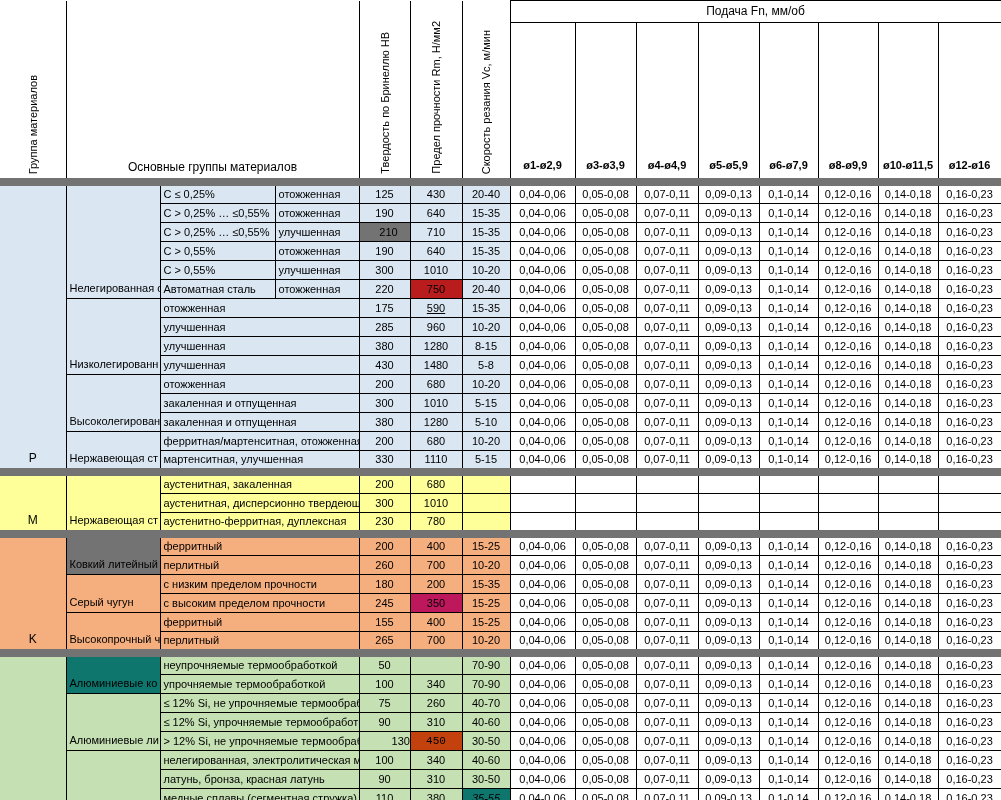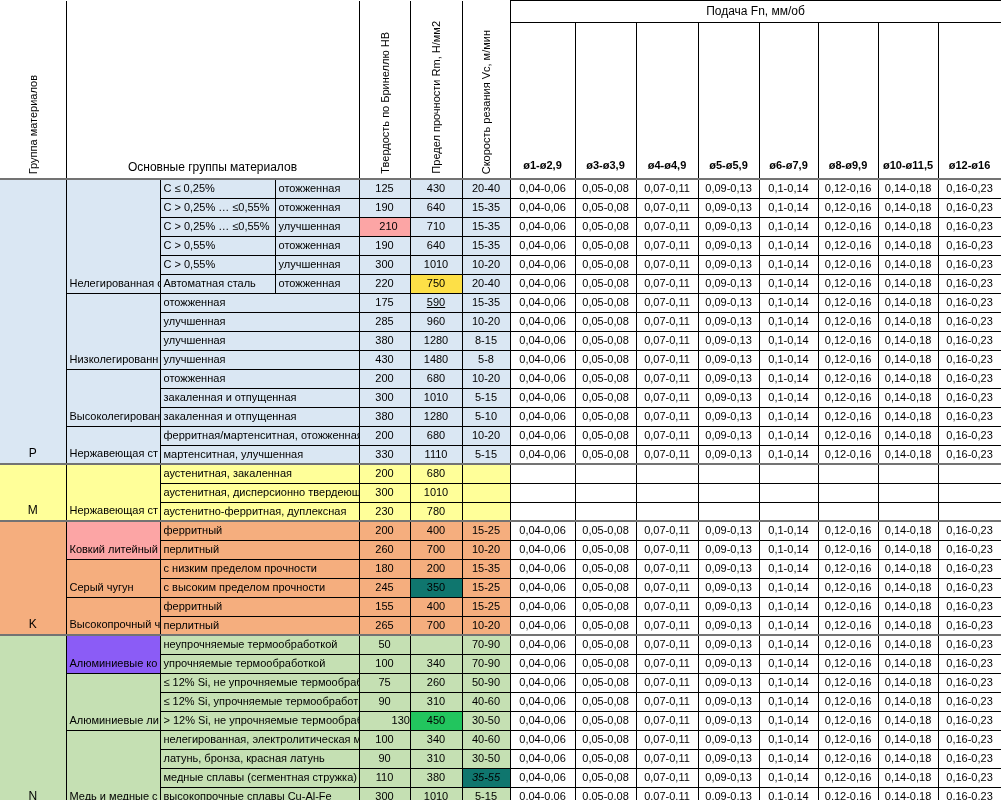--- a/index.html
+++ b/index.html
@@ -15,21 +15,21 @@
   .feed-title{text-align:center;font-size:12px;}
   .main-groups{vertical-align:bottom;text-align:center;padding-bottom:2px;font-size:12px;}
   .vcell{position:relative;}
   .vtext{position:absolute;bottom:4px;left:50%;transform:translateX(-50%) rotate(180deg);
          writing-mode:vertical-rl;white-space:nowrap;font-size:11px;line-height:12px;}
   tbody tr{height:19px;}
   .txt{text-align:left;padding:0 3px;}
   .num{text-align:center;}
   .a-cell{vertical-align:bottom;text-align:center;padding-bottom:1px;font-size:12px;}
   .b-cell{vertical-align:bottom;text-align:left;padding:0 0 1px 3px;}
-  .sec-top{border-top:2px solid #737373;}
+  .sec-top{border-top:8px solid #737373;}
   tbody tr:last-child td{border-bottom:3px solid #000;}
   .feed-cell{background:#fff;}
 </style>
 </head>
 <body>
 
 <table>
   <colgroup>
     <col style="width:66px">
       <col style="width:94px">
@@ -104,21 +104,21 @@
         <td class="num feed-cell">0,07-0,11</td>
         <td class="num feed-cell">0,09-0,13</td>
         <td class="num feed-cell">0,1-0,14</td>
         <td class="num feed-cell">0,12-0,16</td>
         <td class="num feed-cell">0,14-0,18</td>
         <td class="num feed-cell">0,16-0,23</td>
       </tr>
       <tr>
         <td class="txt" style="background: rgb(218, 231, 243);">C &gt; 0,25% … ≤0,55%</td>
         <td class="txt" style="background: rgb(218, 231, 243);">улучшенная</td>
-        <td class="num" style="background: #fca5a5; padding-left: 8px;">210</td>
+        <td class="num" style="background: #737373; padding-left: 8px;">210</td>
         <td class="num" style="background: rgb(218, 231, 243);">710</td>
         <td class="num" style="background: rgb(218, 231, 243);">15-35</td>
         <td class="num feed-cell">0,04-0,06</td>
         <td class="num feed-cell">0,05-0,08</td>
         <td class="num feed-cell">0,07-0,11</td>
         <td class="num feed-cell">0,09-0,13</td>
         <td class="num feed-cell">0,1-0,14</td>
         <td class="num feed-cell">0,12-0,16</td>
         <td class="num feed-cell">0,14-0,18</td>
         <td class="num feed-cell">0,16-0,23</td>
@@ -150,21 +150,21 @@
         <td class="num feed-cell">0,09-0,13</td>
         <td class="num feed-cell">0,1-0,14</td>
         <td class="num feed-cell">0,12-0,16</td>
         <td class="num feed-cell">0,14-0,18</td>
         <td class="num feed-cell">0,16-0,23</td>
       </tr>
       <tr>
         <td class="txt" style="background: rgb(218, 231, 243);">Автоматная сталь</td>
         <td class="txt" style="background: rgb(218, 231, 243);">отожженная</td>
         <td class="num" style="background: rgb(218, 231, 243);">220</td>
-        <td class="num" style="background: #fde047;">750</td>
+        <td class="num" style="background: #b91c1c;">750</td>
         <td class="num" style="background: rgb(218, 231, 243);">20-40</td>
         <td class="num feed-cell">0,04-0,06</td>
         <td class="num feed-cell">0,05-0,08</td>
         <td class="num feed-cell">0,07-0,11</td>
         <td class="num feed-cell">0,09-0,13</td>
         <td class="num feed-cell">0,1-0,14</td>
         <td class="num feed-cell">0,12-0,16</td>
         <td class="num feed-cell">0,14-0,18</td>
         <td class="num feed-cell">0,16-0,23</td>
       </tr>
@@ -336,21 +336,21 @@
         <td class="num feed-cell"></td>
         <td class="num feed-cell"></td>
         <td class="num feed-cell"></td>
         <td class="num feed-cell"></td>
         <td class="num feed-cell"></td>
         <td class="num feed-cell"></td>
         <td class="num feed-cell"></td>
       </tr>
       <tr>
         <td class="a-cell first-col sec-top" rowspan="6" style="background: rgb(245, 174, 126);">K</td>
-        <td class="b-cell sec-top" rowspan="2" style="background: #fca5a5;">Ковкий литейный</td>
+        <td class="b-cell sec-top" rowspan="2" style="background: #737373;">Ковкий литейный</td>
         <td class="txt sec-top" colspan="2" style="background: rgb(245, 174, 126);">ферритный</td>
         <td class="num sec-top" style="background: rgb(245, 174, 126);">200</td>
         <td class="num sec-top" style="background: rgb(245, 174, 126);">400</td>
         <td class="num sec-top" style="background: rgb(245, 174, 126);">15-25</td>
         <td class="num feed-cell sec-top">0,04-0,06</td>
         <td class="num feed-cell sec-top">0,05-0,08</td>
         <td class="num feed-cell sec-top">0,07-0,11</td>
         <td class="num feed-cell sec-top">0,09-0,13</td>
         <td class="num feed-cell sec-top">0,1-0,14</td>
         <td class="num feed-cell sec-top">0,12-0,16</td>
@@ -382,21 +382,21 @@
         <td class="num feed-cell">0,07-0,11</td>
         <td class="num feed-cell">0,09-0,13</td>
         <td class="num feed-cell">0,1-0,14</td>
         <td class="num feed-cell">0,12-0,16</td>
         <td class="num feed-cell">0,14-0,18</td>
         <td class="num feed-cell">0,16-0,23</td>
       </tr>
       <tr>
         <td class="txt" colspan="2" style="background: rgb(245, 174, 126);">с высоким пределом прочности</td>
         <td class="num" style="background: rgb(245, 174, 126);">245</td>
-        <td class="num" style="background: #0f766e;">350</td>
+        <td class="num" style="background: #be185d;">350</td>
         <td class="num" style="background: rgb(245, 174, 126);">15-25</td>
         <td class="num feed-cell">0,04-0,06</td>
         <td class="num feed-cell">0,05-0,08</td>
         <td class="num feed-cell">0,07-0,11</td>
         <td class="num feed-cell">0,09-0,13</td>
         <td class="num feed-cell">0,1-0,14</td>
         <td class="num feed-cell">0,12-0,16</td>
         <td class="num feed-cell">0,14-0,18</td>
         <td class="num feed-cell">0,16-0,23</td>
       </tr>
@@ -424,21 +424,21 @@
         <td class="num feed-cell">0,05-0,08</td>
         <td class="num feed-cell">0,07-0,11</td>
         <td class="num feed-cell">0,09-0,13</td>
         <td class="num feed-cell">0,1-0,14</td>
         <td class="num feed-cell">0,12-0,16</td>
         <td class="num feed-cell">0,14-0,18</td>
         <td class="num feed-cell">0,16-0,23</td>
       </tr>
       <tr>
         <td class="a-cell first-col sec-top" rowspan="9" style="background: rgb(197, 224, 179);">N</td>
-        <td class="b-cell sec-top" rowspan="2" style="background: #8b5cf6;">Алюминиевые ко</td>
+        <td class="b-cell sec-top" rowspan="2" style="background: #0f766e;">Алюминиевые ко</td>
         <td class="txt sec-top" colspan="2" style="background: rgb(197, 224, 179);">неупрочняемые термообработкой</td>
         <td class="num sec-top" style="background: rgb(197, 224, 179);">50</td>
         <td class="num sec-top" style="background: rgb(197, 224, 179);"></td>
         <td class="num sec-top" style="background: rgb(197, 224, 179);">70-90</td>
         <td class="num feed-cell sec-top">0,04-0,06</td>
         <td class="num feed-cell sec-top">0,05-0,08</td>
         <td class="num feed-cell sec-top">0,07-0,11</td>
         <td class="num feed-cell sec-top">0,09-0,13</td>
         <td class="num feed-cell sec-top">0,1-0,14</td>
         <td class="num feed-cell sec-top">0,12-0,16</td>
@@ -457,21 +457,21 @@
         <td class="num feed-cell">0,1-0,14</td>
         <td class="num feed-cell">0,12-0,16</td>
         <td class="num feed-cell">0,14-0,18</td>
         <td class="num feed-cell">0,16-0,23</td>
       </tr>
       <tr>
         <td class="b-cell" rowspan="3" style="background: rgb(197, 224, 179);">Алюминиевые ли</td>
         <td class="txt" colspan="2" style="background: rgb(197, 224, 179);">≤ 12% Si, не упрочняемые термообработкой</td>
         <td class="num" style="background: rgb(197, 224, 179);">75</td>
         <td class="num" style="background: rgb(197, 224, 179);">260</td>
-        <td class="num" style="background: rgb(197, 224, 179);">50-90</td>
+        <td class="num" style="background: rgb(197, 224, 179);">40-70</td>
         <td class="num feed-cell">0,04-0,06</td>
         <td class="num feed-cell">0,05-0,08</td>
         <td class="num feed-cell">0,07-0,11</td>
         <td class="num feed-cell">0,09-0,13</td>
         <td class="num feed-cell">0,1-0,14</td>
         <td class="num feed-cell">0,12-0,16</td>
         <td class="num feed-cell">0,14-0,18</td>
         <td class="num feed-cell">0,16-0,23</td>
       </tr>
       <tr>
@@ -484,21 +484,21 @@
         <td class="num feed-cell">0,07-0,11</td>
         <td class="num feed-cell">0,09-0,13</td>
         <td class="num feed-cell">0,1-0,14</td>
         <td class="num feed-cell">0,12-0,16</td>
         <td class="num feed-cell">0,14-0,18</td>
         <td class="num feed-cell">0,16-0,23</td>
       </tr>
       <tr>
         <td class="txt" colspan="2" style="background: rgb(197, 224, 179);">&gt; 12% Si, не упрочняемые термообработкой</td>
         <td class="num" style="background: rgb(197, 224, 179); padding-left: 32px;">130</td>
-        <td class="num" style="background: #22c55e;">450</td>
+        <td class="num" style="background: #c2410c; font-family: Liberation Mono, monospace;">450</td>
         <td class="num" style="background: rgb(197, 224, 179);">30-50</td>
         <td class="num feed-cell">0,04-0,06</td>
         <td class="num feed-cell">0,05-0,08</td>
         <td class="num feed-cell">0,07-0,11</td>
         <td class="num feed-cell">0,09-0,13</td>
         <td class="num feed-cell">0,1-0,14</td>
         <td class="num feed-cell">0,12-0,16</td>
         <td class="num feed-cell">0,14-0,18</td>
         <td class="num feed-cell">0,16-0,23</td>
       </tr>

